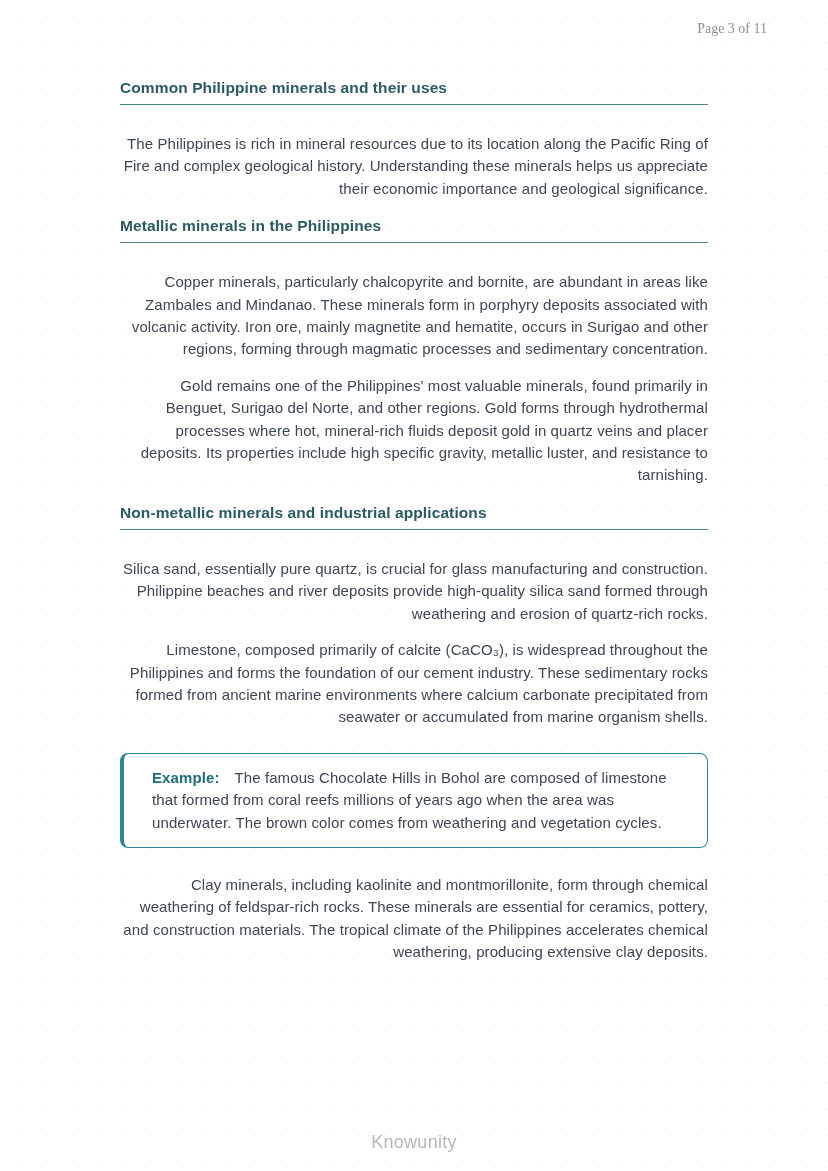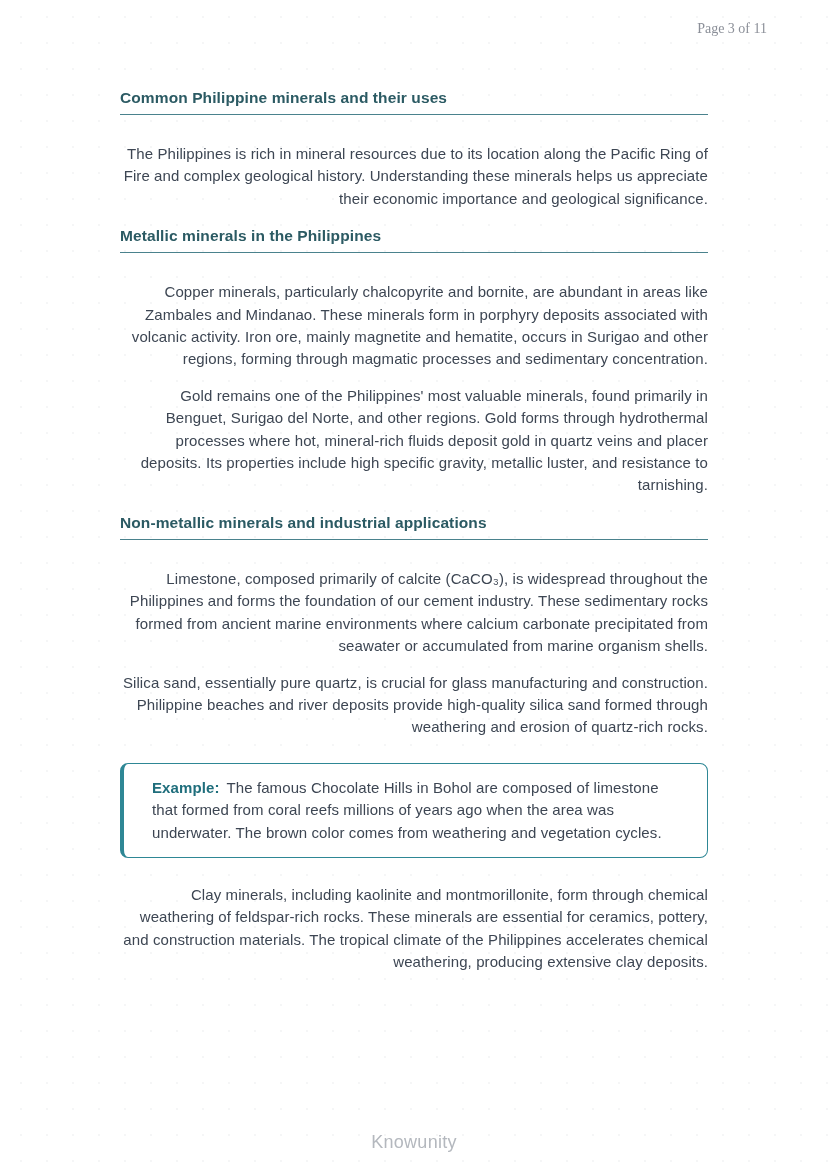--- a/index.html
+++ b/index.html
@@ -46,21 +46,21 @@
     font-size: 15.5px;
     font-weight: 700;
     color: var(--heading);
     line-height: 19px;
     padding-bottom: 7px;
     border-bottom: 1px solid var(--rule);
     margin-top: 16px;
     margin-bottom: 28px;
     letter-spacing: 0.1px;
   }
-  h2.section-heading:first-child { margin-top: 11px; }
+  h2.section-heading:first-child { margin-top: 1px; }
   p.paragraph {
     font-size: 15px;
     line-height: 22.4px;
     color: var(--body);
     margin-bottom: 14px;
     letter-spacing: 0.1px;
     text-align: right;
   }
   .example-box {
     border: 1px solid var(--example-border);
@@ -72,21 +72,21 @@
   }
   .example-box p {
     font-size: 15px;
     line-height: 22.4px;
     color: var(--body);
     letter-spacing: 0.1px;
   }
   .example-label {
     font-weight: 700;
     color: var(--example-label);
-    margin-right: 7px;
+    margin-right: 15px;
   }
   .footer-brand {
     position: absolute;
     bottom: 18px;
     left: 0;
     right: 0;
     text-align: center;
     font-size: 18px;
     color: var(--footer);
     letter-spacing: 0.3px;
@@ -108,23 +108,23 @@
 
     <h2 class="section-heading">Metallic minerals in the Philippines</h2>
 
     <p class="paragraph">Copper minerals, particularly chalcopyrite and bornite, are abundant in areas like Zambales and Mindanao. These minerals form in porphyry deposits associated with volcanic activity. Iron ore, mainly magnetite and hematite, occurs in Surigao and other regions, forming through magmatic processes and sedimentary concentration.</p>
 
     <p class="paragraph">Gold remains one of the Philippines' most valuable minerals, found primarily in Benguet, Surigao del Norte, and other regions. Gold forms through hydrothermal processes where hot, mineral-rich fluids deposit gold in quartz veins and placer deposits. Its properties include high specific gravity, metallic luster, and resistance to tarnishing.</p>
 
 
     <h2 class="section-heading">Non-metallic minerals and industrial applications</h2>
 
+    <p class="paragraph">Silica sand, essentially pure quartz, is crucial for glass manufacturing and construction. Philippine beaches and river deposits provide high-quality silica sand formed through weathering and erosion of quartz-rich rocks.</p>
+
     <p class="paragraph">Limestone, composed primarily of calcite (CaCO₃), is widespread throughout the Philippines and forms the foundation of our cement industry. These sedimentary rocks formed from ancient marine environments where calcium carbonate precipitated from seawater or accumulated from marine organism shells.</p>
-
-    <p class="paragraph">Silica sand, essentially pure quartz, is crucial for glass manufacturing and construction. Philippine beaches and river deposits provide high-quality silica sand formed through weathering and erosion of quartz-rich rocks.</p>
 
     <div class="example-box">
       <p>
         <span class="example-label">Example:</span><span>The famous Chocolate Hills in Bohol are composed of limestone that formed from coral reefs millions of years ago when the area was underwater. The brown color comes from weathering and vegetation cycles.</span>
       </p>
     </div>
 
     <p class="paragraph">Clay minerals, including kaolinite and montmorillonite, form through chemical weathering of feldspar-rich rocks. These minerals are essential for ceramics, pottery, and construction materials. The tropical climate of the Philippines accelerates chemical weathering, producing extensive clay deposits.</p>
 
   </main>

